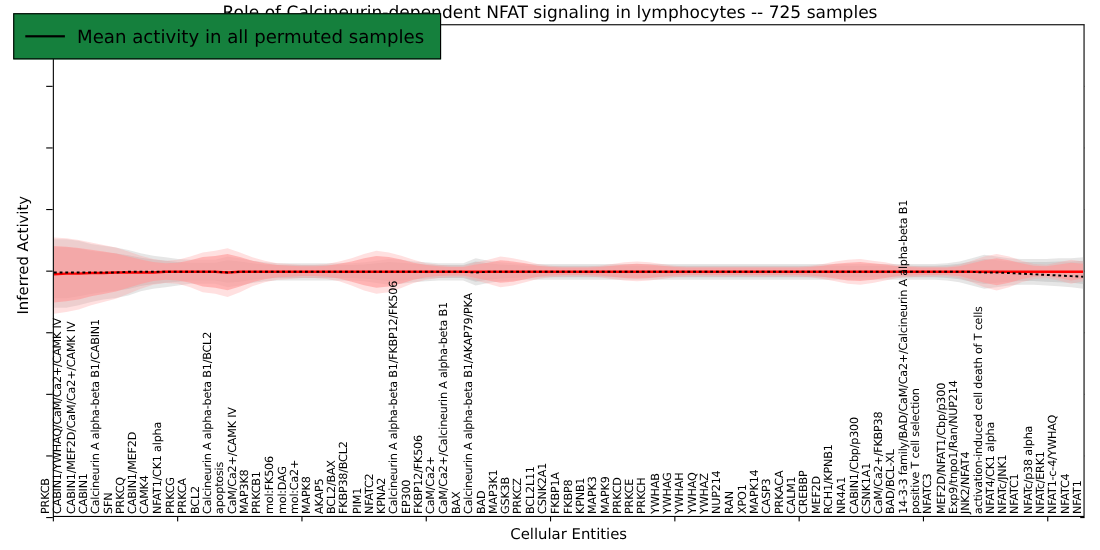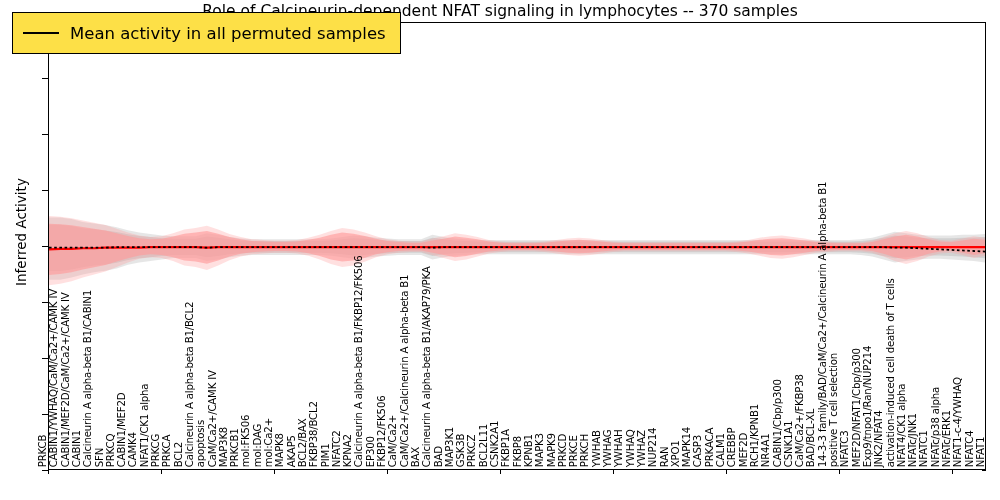--- a/index.html
+++ b/index.html
@@ -121,21 +121,21 @@
     width: 1.1px;
     height: 4px;
     background: #000000;
   }
   
   #legend {
     position: absolute;
     left: 12px;
     top: 12px;
     border: 1.3px solid #000000;
-    background: #fde047;
+    background: #15803d;
     padding: 7px 14px 7px 10px;
     box-sizing: border-box;
   }
   .legend-row {
     display: flex;
     align-items: center;
     height: 26px;
   }
   .legend-swatch {
     width: 36px;
@@ -147,21 +147,21 @@
     font-size: 16.5px;
     color: #000000;
     white-space: nowrap;
   }
 </style>
 </head>
 <body>
 
 <div id="figure">
 
-  <div id="chart-title">Role of Calcineurin-dependent NFAT signaling in lymphocytes -- 370 samples</div>
+  <div id="chart-title">Role of Calcineurin-dependent NFAT signaling in lymphocytes -- 725 samples</div>
 
   <div id="y-axis-label">Inferred Activity</div>
   <div id="y-ticks">
       <div class="ytick-mark" style="top: 22px;"></div>
       <div class="ytick-mark-right" style="top: 22px;"></div>
       <div class="ytick-mark" style="top: 78px;"></div>
       <div class="ytick-mark-right" style="top: 78px;"></div>
       <div class="ytick-mark" style="top: 134px;"></div>
       <div class="ytick-mark-right" style="top: 134px;"></div>
       <div class="ytick-mark" style="top: 190px;"></div>
@@ -448,20 +448,21 @@
         <div class="xtick-label">NFAT1-c-4/YWHAQ</div>
       </div>
       <div class="xtick" style="left: 926.699px;">
         <div class="xtick-label">NFATC4</div>
       </div>
       <div class="xtick" style="left: 938px;">
         <div class="xtick-label">NFAT1</div>
       </div>
     </div>
 
+  <div id="x-axis-label">Cellular Entities</div>
 
   <div id="legend">
     <div class="legend-row">
       <span class="legend-swatch" style="background: rgb(0, 0, 0);"></span>
       <span class="legend-text">Mean activity in all permuted samples</span>
     </div>
   </div>
 
 </div>
 

